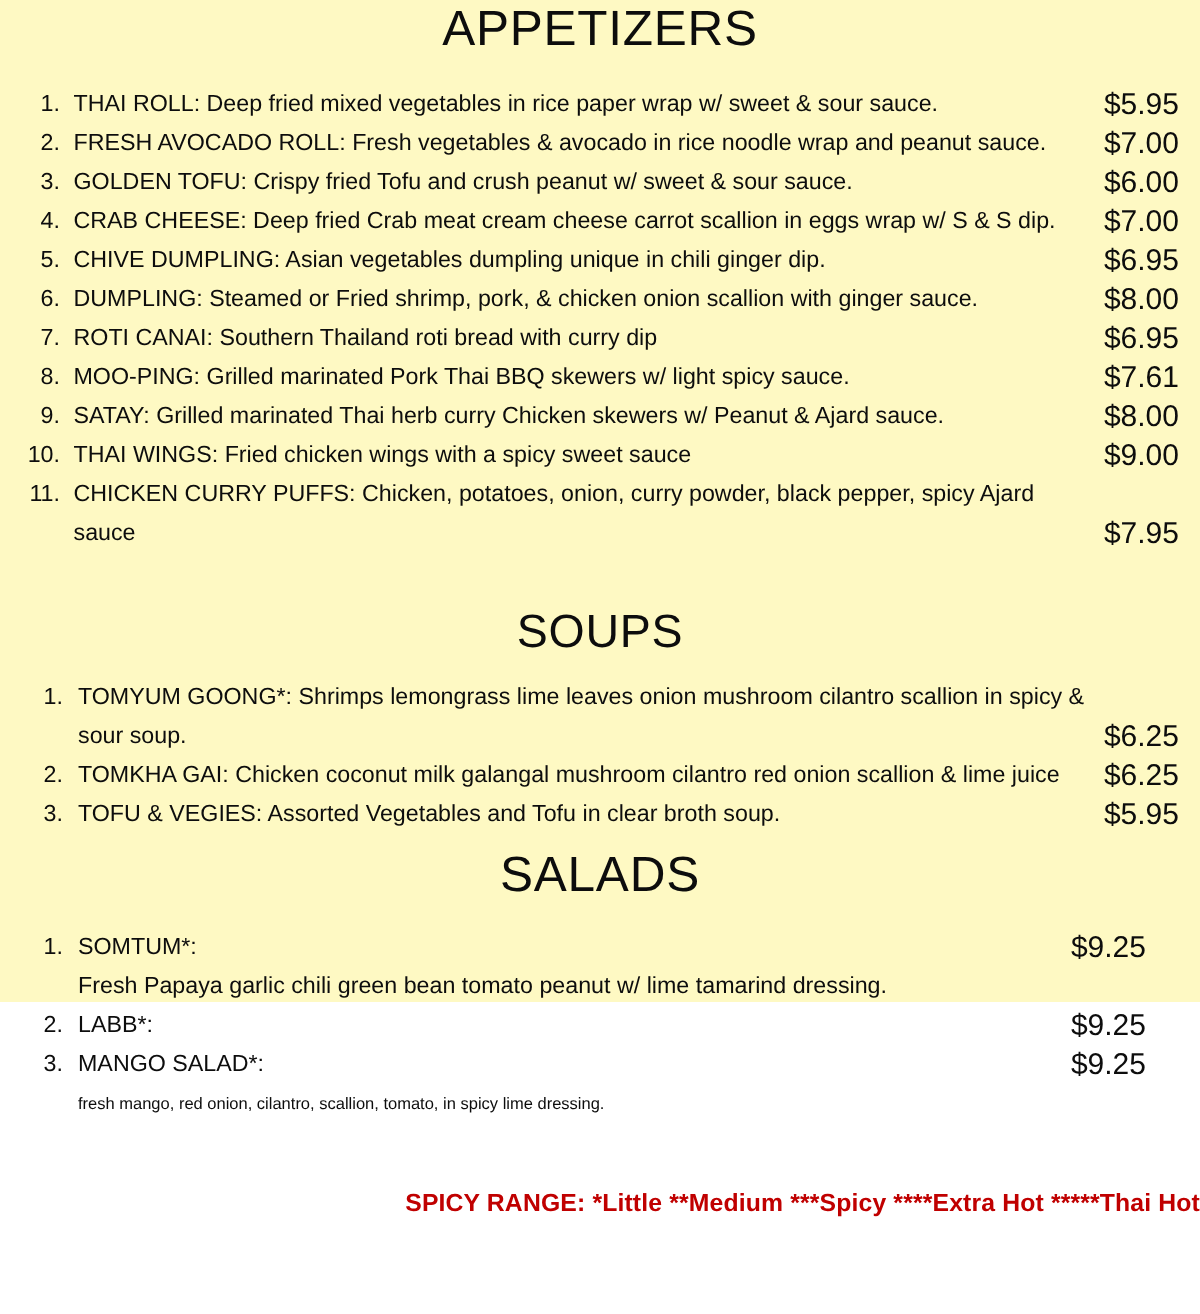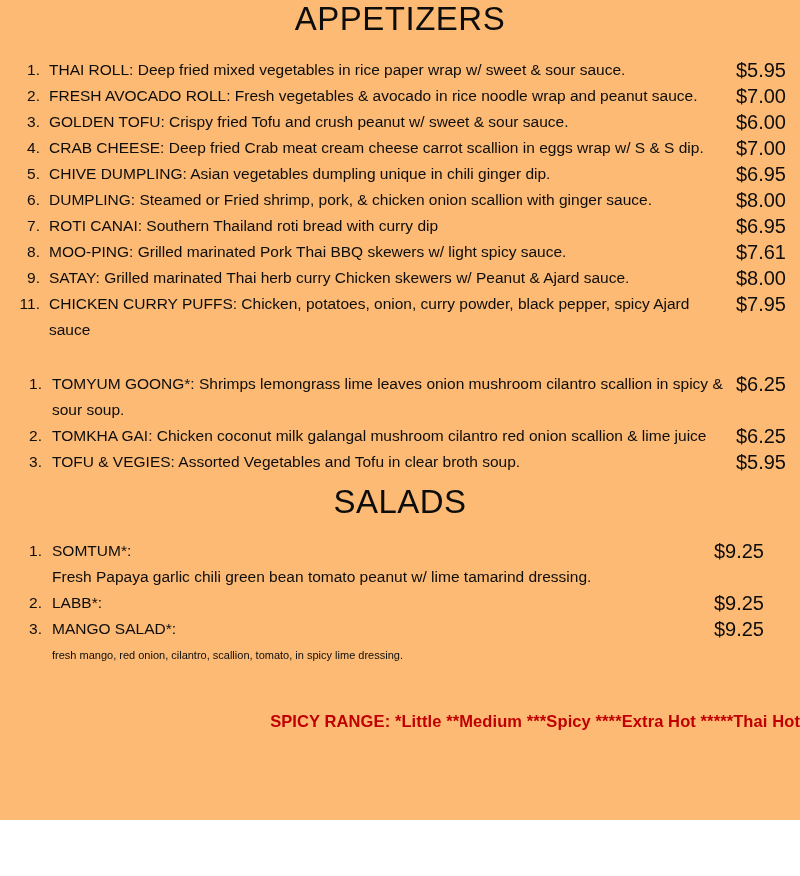--- a/index.html
+++ b/index.html
@@ -11,22 +11,22 @@
   body {
     width: 800px;
     height: 876px;
     font-family: "Liberation Sans", sans-serif;
     color: #000000;
     overflow: hidden;
   }
   .page {
     position: relative;
     width: 800px;
-    height: 820px;
-    background: #fdba74;
+    height: 668px;
+    background: #fef9c3;
     box-sizing: border-box;
   }
 
   
   .section-heading {
     text-align: center;
     font-weight: 400;
     color: #0d0d0d;
     letter-spacing: 0.5px;
     line-height: 1;
@@ -64,21 +64,21 @@
     left: 0;
     top: 0;
     width: 26px;
     text-align: right;
     font-size: 15.5px;
     line-height: 26px;
     color: #0d0d0d;
   }
   .item-line {
     display: flex;
-    align-items: flex-start;
+    align-items: flex-end;
     justify-content: space-between;
     font-size: 15.5px;
     line-height: 26px;
     color: #0d0d0d;
   }
   .item-desc {
     flex: 1 1 auto;
     padding-right: 8px;
     word-spacing: 0px;
   }
@@ -221,33 +221,41 @@
     </li>
 
     <li class="menu-item">
       <span class="item-num">9.</span>
       <div class="item-line">
         <span class="item-desc">SATAY: Grilled marinated Thai herb curry Chicken skewers w/ Peanut &amp; Ajard sauce.</span>
         <span class="item-price">$8.00</span>
       </div>
     </li>
 
+    <li class="menu-item">
+      <span class="item-num">10.</span>
+      <div class="item-line">
+        <span class="item-desc">THAI WINGS: Fried chicken wings with a spicy sweet sauce</span>
+        <span class="item-price">$9.00</span>
+      </div>
+    </li>
 
     <li class="menu-item">
       <span class="item-num">11.</span>
       <div class="item-line">
         <span class="item-desc">CHICKEN CURRY PUFFS: Chicken, potatoes, onion, curry powder, black pepper, spicy Ajard sauce</span>
         <span class="item-price">$7.95</span>
       </div>
     </li>
 
   </ul>
 
   <div class="spacer-soups"></div>
 
+  <h1 class="section-heading heading-soups">SOUPS</h1>
 
   <ul class="menu-list soups-block">
 
     <li class="menu-item">
       <span class="item-num">1.</span>
       <div class="item-line">
         <span class="item-desc">TOMYUM GOONG*: Shrimps lemongrass lime leaves onion mushroom cilantro scallion in spicy &amp; sour soup.</span>
         <span class="item-price">$6.25</span>
       </div>
     </li>

